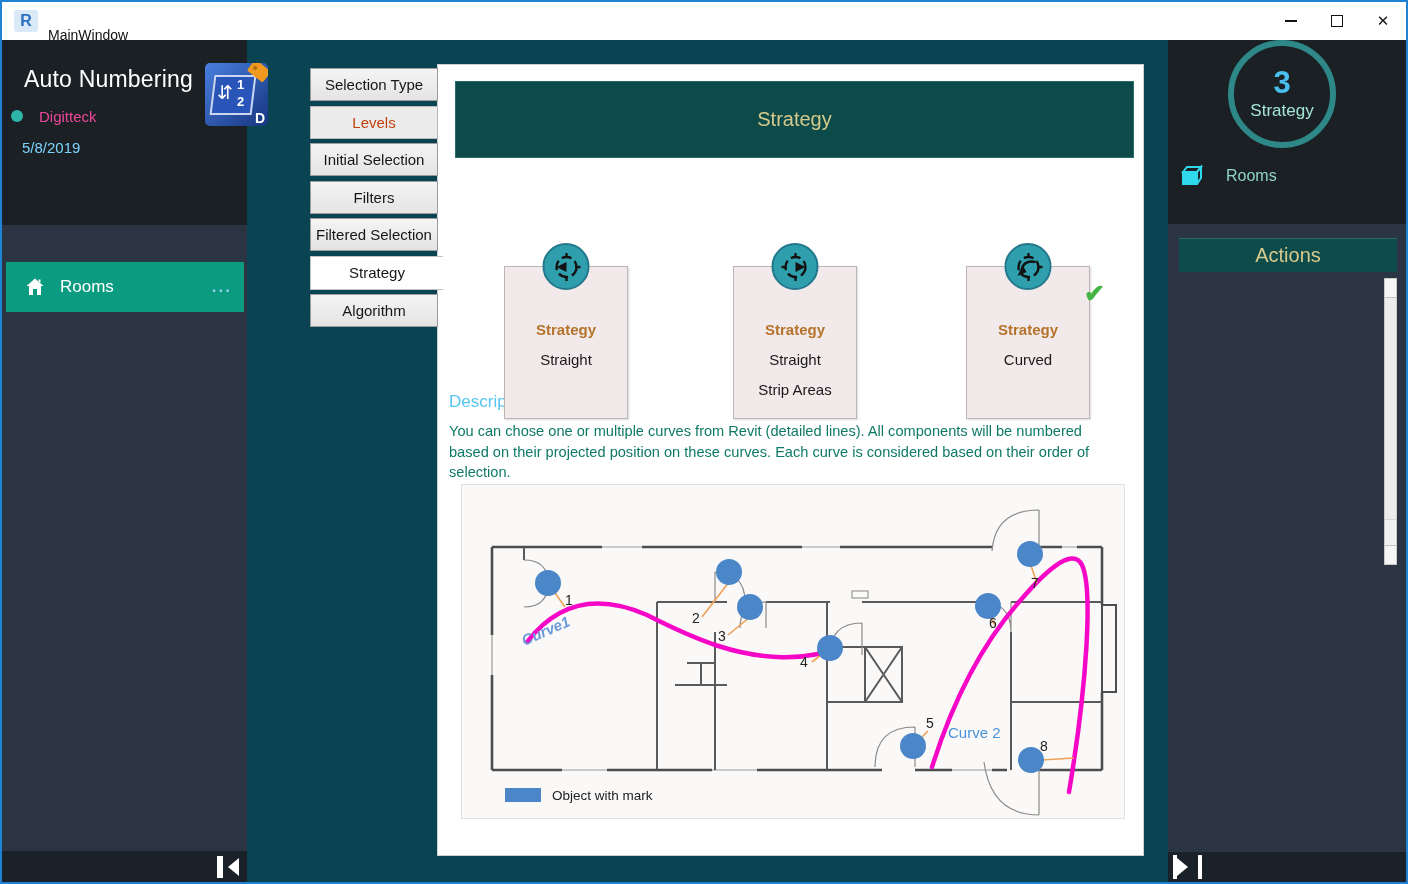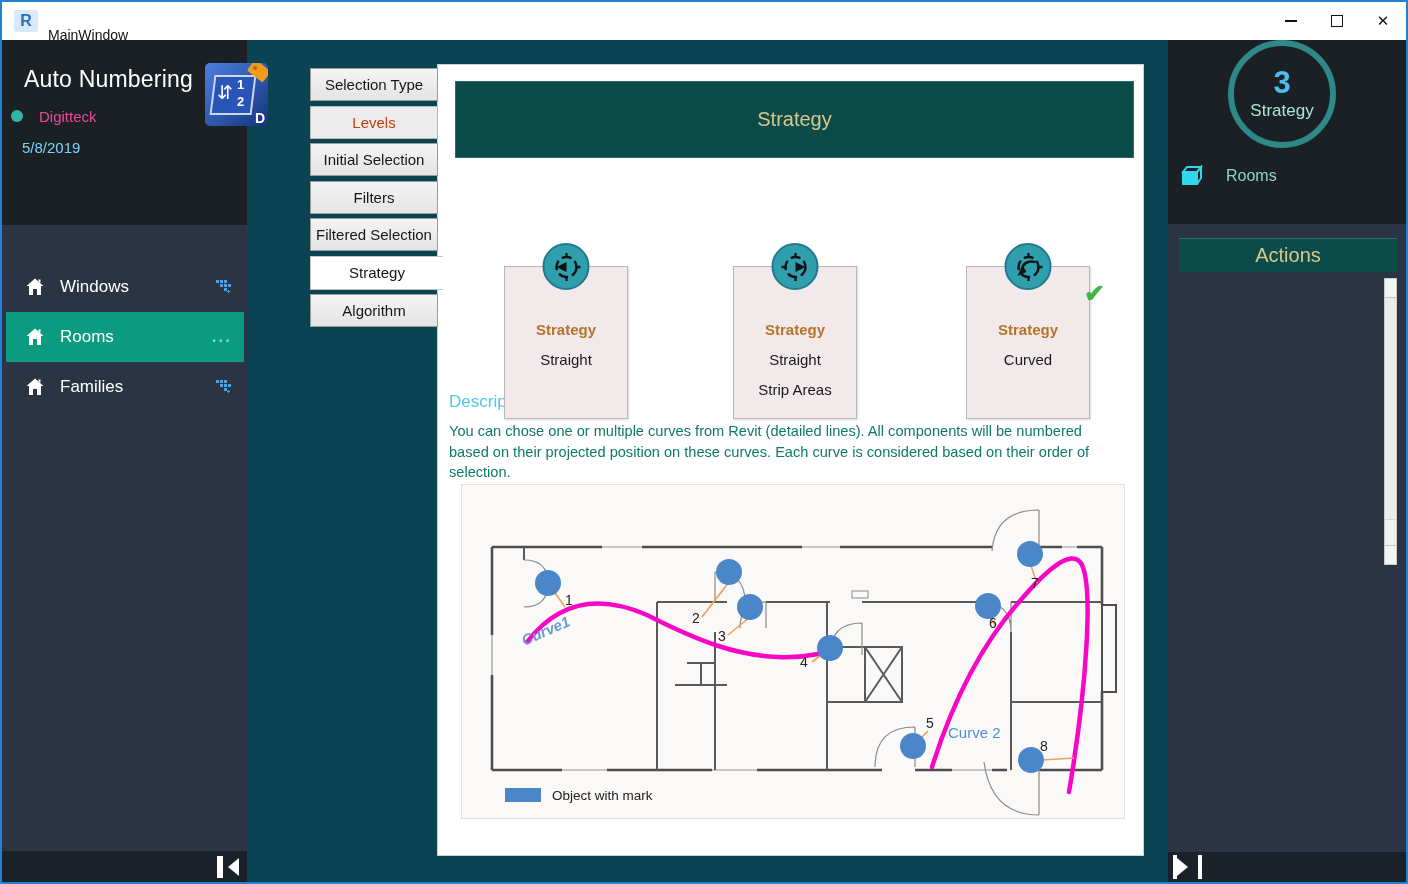--- a/index.html
+++ b/index.html
@@ -150,64 +150,26 @@
         <div class="logo-panel"></div>
         <span class="logo-swap">⇵</span>
         <span class="logo-d1">1</span>
         <span class="logo-d2">2</span>
         <div class="logo-tag"></div>
         <span class="logo-corner">D</span>
       </div>
     </div>
 
     <nav class="side-nav">
-      <div class="nav-item">
-        <svg class="nav-home" viewBox="0 0 20 20">
-          <path d="M10 1.5 L1.5 9 H4 V18 H16 V9 H18.5 Z M8 12 H12 V18 H8 Z M13.5 2.5 H15.5 V5.5 H13.5 Z" fill="#ffffff" fill-rule="evenodd"></path>
-        </svg>
-        <span class="nav-label">Windows</span>
-        <svg class="nav-trail" width="18" height="18" viewBox="0 0 18 18">
-          <g fill="#4aa3e8">
-              <rect x="2" y="2" width="3" height="3"></rect>
-              <rect x="6" y="2" width="3" height="3"></rect>
-              <rect x="10" y="2" width="3" height="3"></rect>
-              <rect x="6" y="6" width="3" height="3"></rect>
-              <rect x="10" y="6" width="3" height="3"></rect>
-              <rect x="14" y="6" width="3" height="3"></rect>
-              <rect x="10" y="10" width="3" height="3"></rect>
-              <rect x="13" y="13" width="3" height="1"></rect>
-              <rect x="14" y="12" width="1" height="3"></rect>
-            </g>
-        </svg>
-      </div>
       <div class="nav-item selected">
         <svg class="nav-home" viewBox="0 0 20 20">
           <path d="M10 1.5 L1.5 9 H4 V18 H16 V9 H18.5 Z M8 12 H12 V18 H8 Z M13.5 2.5 H15.5 V5.5 H13.5 Z" fill="#ffffff" fill-rule="evenodd"></path>
         </svg>
         <span class="nav-label">Rooms</span>
         <span class="nav-trail nav-ellipsis">...</span>
-      </div>
-      <div class="nav-item">
-        <svg class="nav-home" viewBox="0 0 20 20">
-          <path d="M10 1.5 L1.5 9 H4 V18 H16 V9 H18.5 Z M8 12 H12 V18 H8 Z M13.5 2.5 H15.5 V5.5 H13.5 Z" fill="#ffffff" fill-rule="evenodd"></path>
-        </svg>
-        <span class="nav-label">Families</span>
-        <svg class="nav-trail" width="18" height="18" viewBox="0 0 18 18">
-          <g fill="#4aa3e8">
-              <rect x="2" y="2" width="3" height="3"></rect>
-              <rect x="6" y="2" width="3" height="3"></rect>
-              <rect x="10" y="2" width="3" height="3"></rect>
-              <rect x="6" y="6" width="3" height="3"></rect>
-              <rect x="10" y="6" width="3" height="3"></rect>
-              <rect x="14" y="6" width="3" height="3"></rect>
-              <rect x="10" y="10" width="3" height="3"></rect>
-              <rect x="13" y="13" width="3" height="1"></rect>
-              <rect x="14" y="12" width="1" height="3"></rect>
-            </g>
-        </svg>
       </div>
     </nav>
 
     <div class="side-foot">
       <div class="bar-v"></div>
       <div class="tri-left"></div>
     </div>
   </aside>
 
   <div class="mid">

